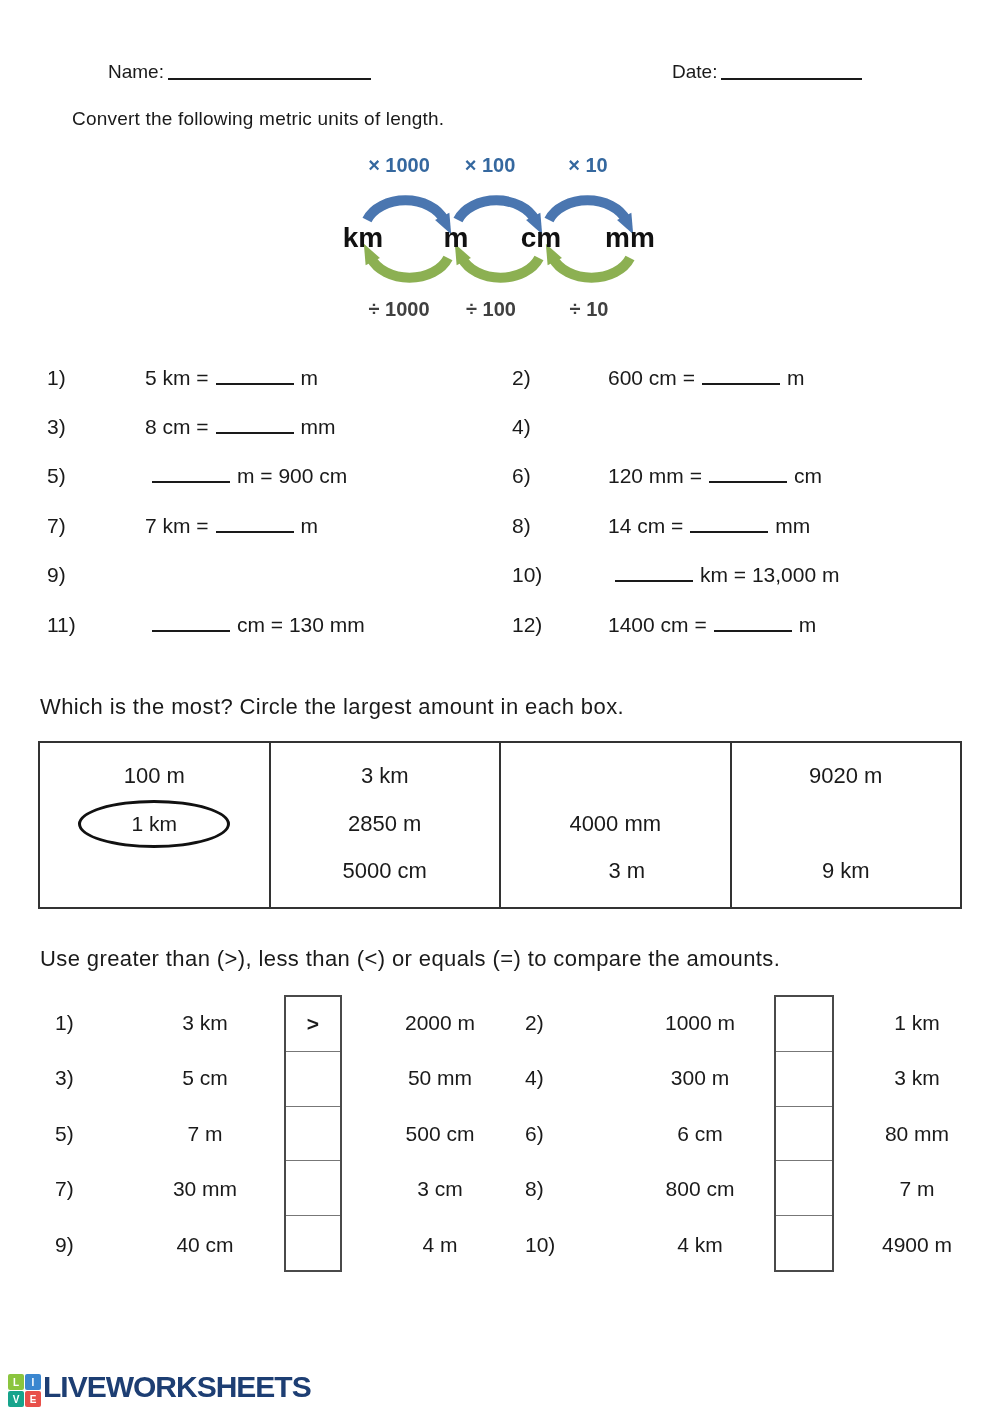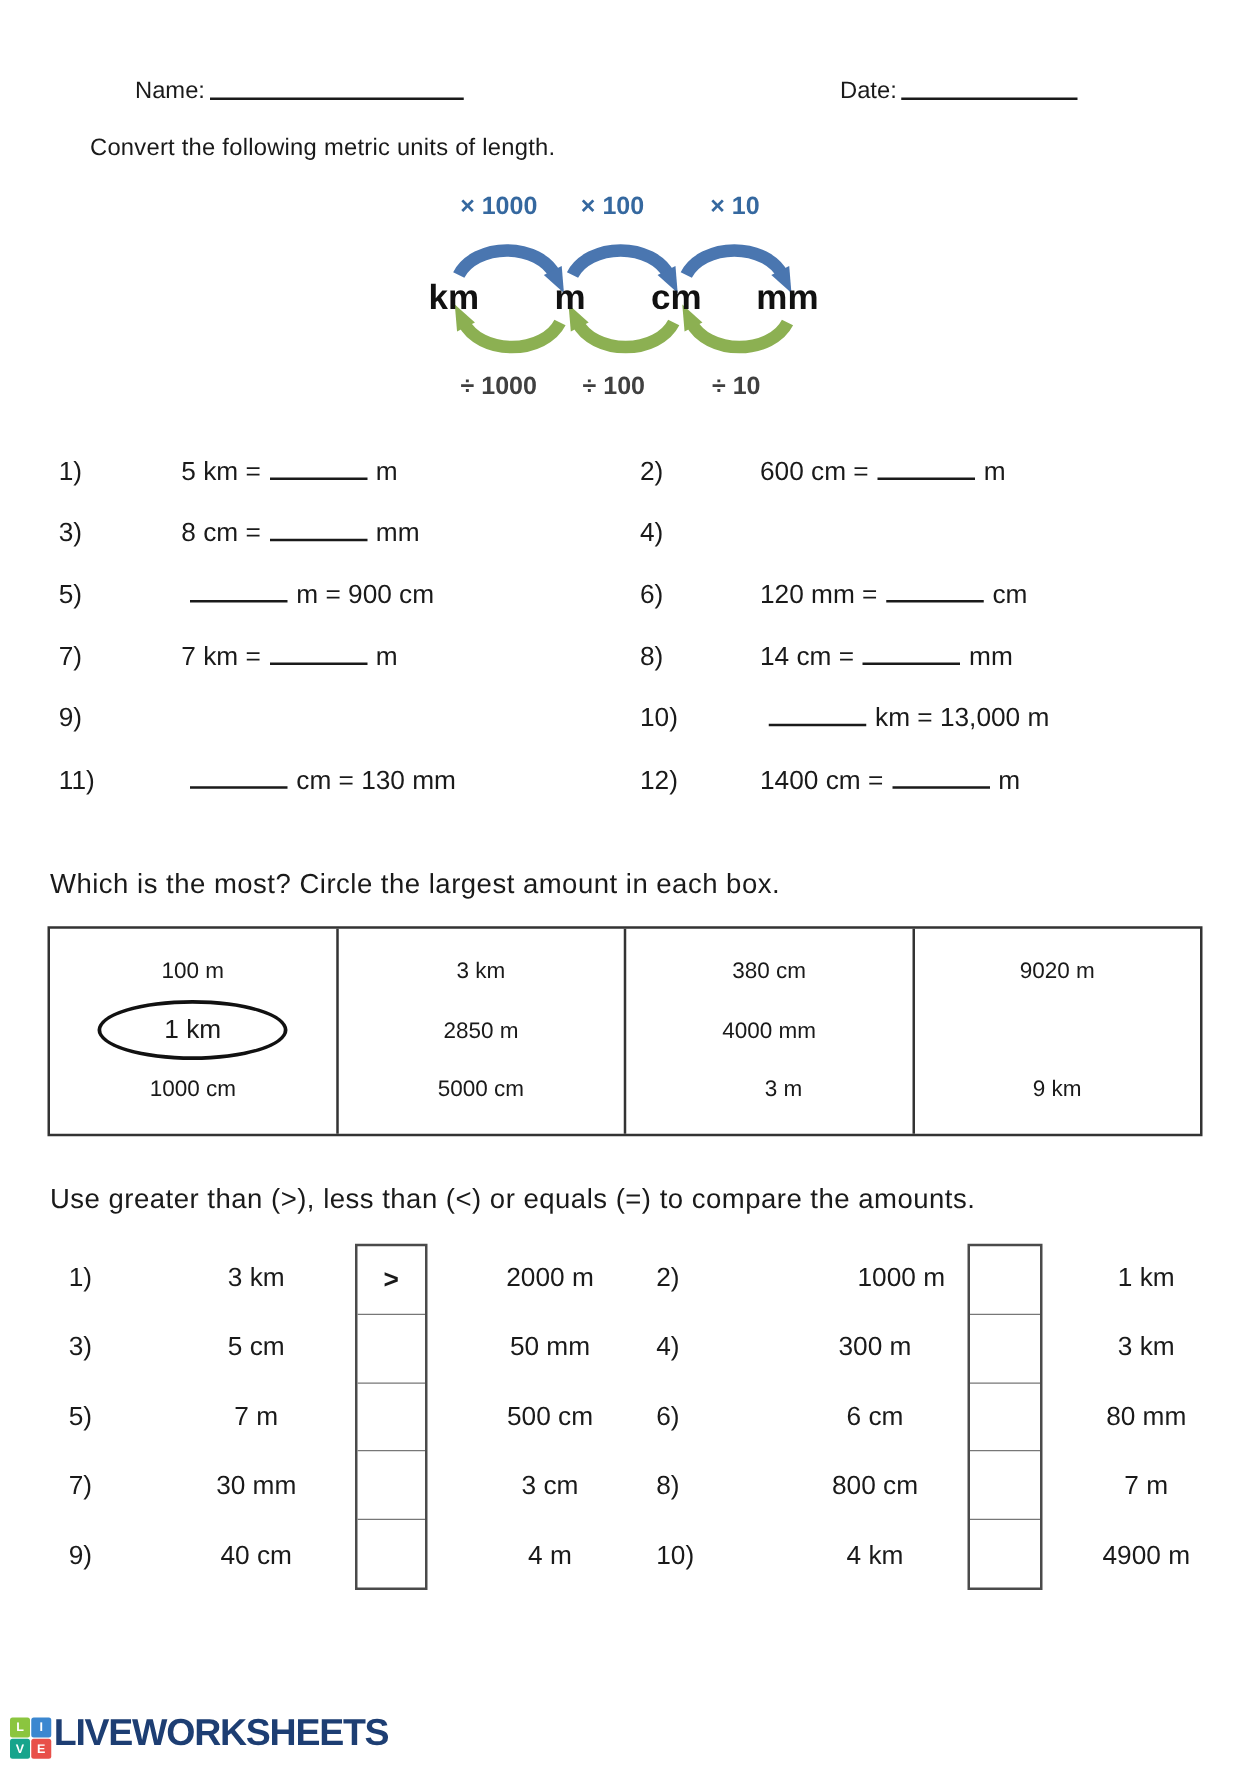--- a/index.html
+++ b/index.html
@@ -33,21 +33,21 @@
   .qbody-r { position:absolute; left:608px; white-space:nowrap; }
   .blank { display:inline-block; width:78px; border-bottom:2px solid #1a1a1a; height:4px; margin:0 7px; }
 
   
   .sechead { font-size:22px; font-weight:500; letter-spacing:.4px; white-space:nowrap; }
 
   
   .mtable { left:38px; top:741px; width:924px; height:168px; border:2px solid #333; display:flex; }
   .mcol { flex:1; position:relative; border-right:2px solid #333; }
   .mcol:last-child { border-right:none; }
-  .mitem { position:absolute; left:0; width:100%; text-align:center; font-size:18px; font-weight:500; height:30px; line-height:30px; }
+  .mitem { position:absolute; left:0; width:100%; text-align:center; font-size:22px; font-weight:500; height:30px; line-height:30px; }
   .ellipse { position:absolute; left:50%; transform:translateX(-50%); top:57px; width:152px; height:48px;
              border:3px solid #111; border-radius:50%; display:flex; align-items:center; justify-content:center;
              font-size:21px; font-weight:500; }
 
   
   .cmp-txt { position:absolute; height:30px; line-height:30px; font-size:21px; font-weight:500; text-align:center; }
   .cmp-num { text-align:left; width:70px; }
   .boxcol { position:absolute; top:995px; height:277px; border:2px solid #4a4a4a; display:flex; flex-direction:column; background:#fff; }
   .boxcol-l { left:284px; width:58px; }
   .boxcol-r { left:774px; width:60px; }
@@ -147,29 +147,27 @@
 </div>
 
 <div class="abs sechead" style="left:40px; top:694px;">Which is the most? Circle the largest amount in each box.</div>
 
 <div class="abs mtable">
   <div class="mcol">
     <div class="mitem" style="top:18px;">100 m</div>
     <div class="ellipse">
         <span>1 km</span>
       </div>
-    <div class="mitem" style="top:113px;">1000 cm</div>
   </div>
   <div class="mcol">
     <div class="mitem" style="top:18px;">3 km</div>
     <div class="mitem" style="top:66px;">2850 m</div>
     <div class="mitem" style="top:113px;">5000 cm</div>
   </div>
   <div class="mcol">
-    <div class="mitem" style="top:18px;">380 cm</div>
     <div class="mitem" style="top:66px;">4000 mm</div>
     <div class="mitem" style="top:113px;padding-left:23px;">3 m</div>
   </div>
   <div class="mcol">
     <div class="mitem" style="top:18px;">9020 m</div>
     <div class="mitem" style="top:113px;">9 km</div>
   </div>
 </div>
 
 <div class="abs sechead" style="left:40px; top:946px;">Use greater than (&gt;), less than (&lt;) or equals (=) to compare the amounts.</div>
@@ -186,21 +184,21 @@
   <div class="boxcell"></div>
   <div class="boxcell"></div>
   <div class="boxcell"></div>
   <div class="boxcell"></div>
 </div>
 
 <span class="cmp-txt cmp-num" style="left:55px; top:1008px;">1)</span>
 <span class="cmp-txt" style="left:140px; width:130px; top:1008px;">3 km</span>
 <span class="cmp-txt" style="left:375px; width:130px; top:1008px;">2000 m</span>
 <span class="cmp-txt cmp-num" style="left:525px; top:1008px;">2)</span>
-<span class="cmp-txt" style="left:656px; width:130px; top:1008px;text-align:center;">1000 m</span>
+<span class="cmp-txt" style="left:635px; width:130px; top:1008px;text-align:center;">1000 m</span>
 <span class="cmp-txt" style="left:852px; width:130px; top:1008px;">1 km</span>
 
 <span class="cmp-txt cmp-num" style="left:55px; top:1063px;">3)</span>
 <span class="cmp-txt" style="left:140px; width:130px; top:1063px;">5 cm</span>
 <span class="cmp-txt" style="left:375px; width:130px; top:1063px;">50 mm</span>
 <span class="cmp-txt cmp-num" style="left:525px; top:1063px;">4)</span>
 <span class="cmp-txt" style="left:635px; width:130px; top:1063px;">300 m</span>
 <span class="cmp-txt" style="left:852px; width:130px; top:1063px;">3 km</span>
 
 <span class="cmp-txt cmp-num" style="left:55px; top:1119px;">5)</span>

